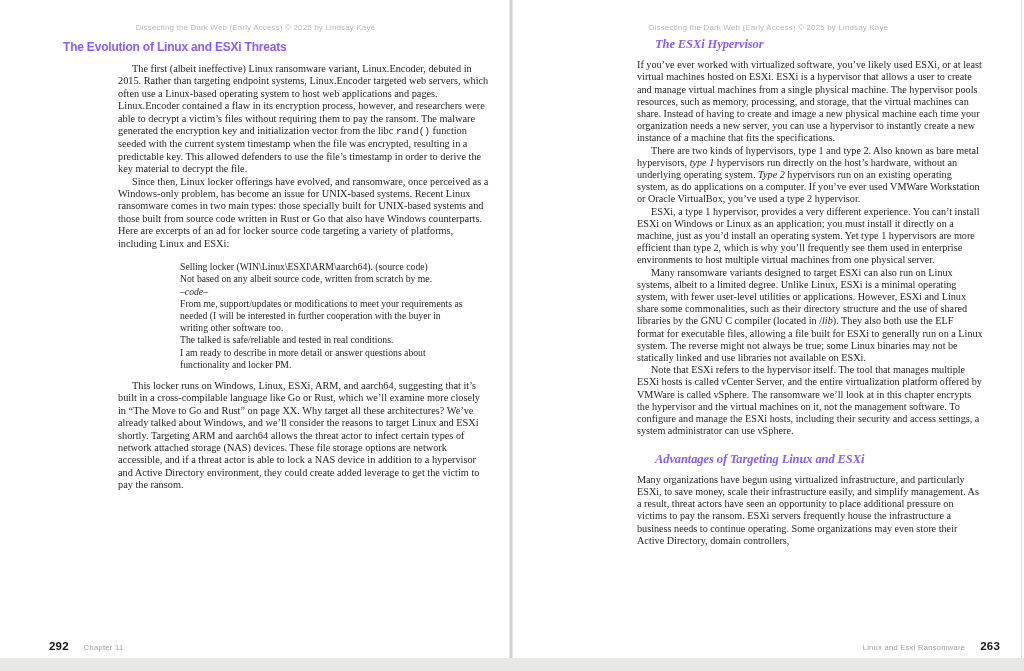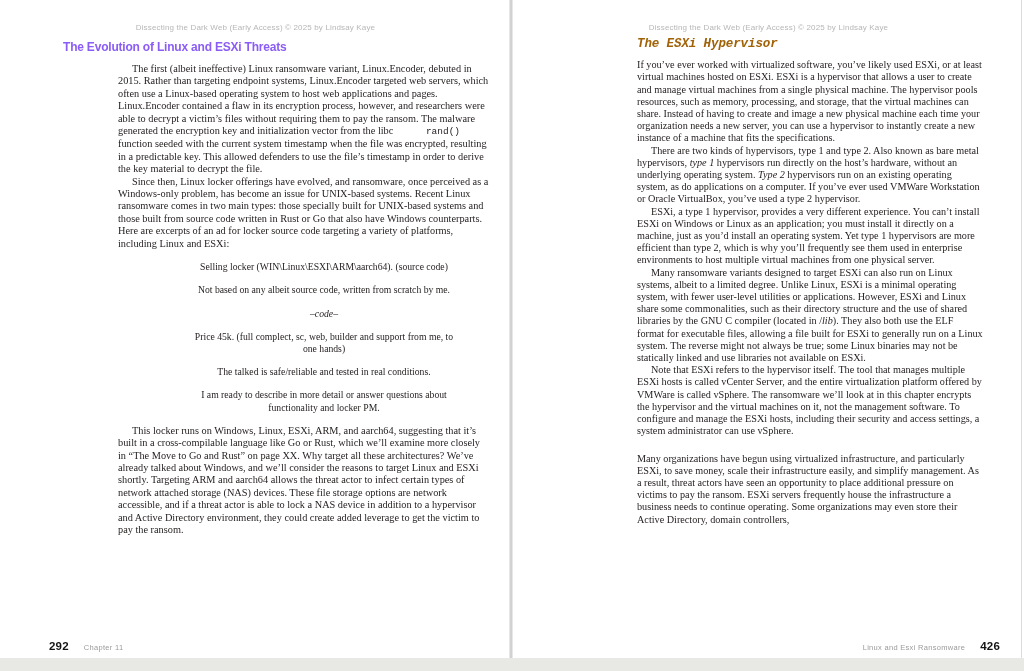--- a/index.html
+++ b/index.html
@@ -27,37 +27,37 @@
     font-size:12px;letter-spacing:-.2px;color:#8b5cf6;
   }
   .body-col-left{
     position:absolute;left:118px;top:63px;width:372px;
     font-family:"Liberation Serif",serif;font-size:10.3px;line-height:12.4px;
     color:#282323;
   }
   .para{margin:0;text-align:left;}
   .para.indent{text-indent:14px;}
   .it{font-style:italic;}
-  .code{font-family:"Liberation Mono","DejaVu Sans Mono",monospace;font-size:92%;margin-left:30px;}
+  .code{font-family:"Liberation Mono","DejaVu Sans Mono",monospace;font-size:92%;}
   .ad-quote{
     margin:11px 0 9px 62px;width:288px;
     font-size:9.7px;line-height:12.2px;
   }
-  .qline{margin:11px;text-align:center;}
+  .qline{margin:0;text-align:left;}
 
   
   .body-col-right{
     position:absolute;left:124px;top:38px;width:346px;
     font-family:"Liberation Serif",serif;font-size:10.2px;line-height:12.2px;
     color:#282323;
   }
   .b-head{
-    margin:0 0 9px 0;
-    font-family:Liberation Mono, monospace;font-weight:bold;font-style:italic;
-    font-size:12.5px;letter-spacing:-.1px;color:#a16207;
+    margin:0 0 9px 18px;
+    font-family:Liberation Serif, serif;font-weight:bold;font-style:italic;
+    font-size:12.5px;letter-spacing:-.1px;color:#8b5cf6;
   }
   .section + .section{margin-top:15px;}
 
   
   .footer{position:absolute;bottom:6px;display:flex;align-items:baseline;}
   .footer-left{left:49px;margin-top:17px;}
   .footer-right{right:24px;}
   .folio{font-weight:bold;font-size:11.5px;color:#141414;letter-spacing:.2px;}
   .folio-label{font-size:7.5px;color:#9b9b9b;letter-spacing:.3px;text-align:right;}
   .footer-left .folio-label{margin-left:15px;}
@@ -71,21 +71,21 @@
   <h1 class="a-head">The Evolution of Linux and ESXi Threats</h1>
   <div class="body-col-left">
     <div>
         <p class="para indent"><span class="">The first (albeit ineffective) Linux ransomware variant, Linux.Encoder, debuted in 2015. Rather than targeting endpoint systems, Linux.Encoder targeted web servers, which often use a Linux-based operating system to host web applications and pages. Linux.Encoder contained a flaw in its encryption process, however, and researchers were able to decrypt a victim’s files without requiring them to pay the ransom. The malware generated the encryption key and initialization vector from the libc </span><span class="code">rand()</span><span class=""> function seeded with the current system timestamp when the file was encrypted, resulting in a predictable key. This allowed defenders to use the file’s timestamp in order to derive the key material to decrypt the file.</span></p>
         <p class="para indent"><span class="">Since then, Linux locker offerings have evolved, and ransomware, once perceived as a Windows-only problem, has become an issue for UNIX-based systems. Recent Linux ransomware comes in two main types: those specially built for UNIX-based systems and those built from source code written in Rust or Go that also have Windows counterparts. Here are excerpts of an ad for locker source code targeting a variety of platforms, including Linux and ESXi:</span></p>
       </div>
     <div class="ad-quote">
         <p class="qline"><span class="">Selling locker (WIN\Linux\ESXI\ARM\aarch64). (source code)</span></p>
         <p class="qline"><span class="">Not based on any albeit source code, written from scratch by me.</span></p>
         <p class="qline"><span class="it">–code–</span></p>
-        <p class="qline"><span class="">Price 45k. (full complect, sc, web, builder and support from me, to one hands)</span></p>
+        <p class="qline"><span class="">From me, support/updates or modifications to meet your requirements as needed (I will be interested in further cooperation with the buyer in writing other software too.</span></p>
         <p class="qline"><span class="">The talked is safe/reliable and tested in real conditions.</span></p>
         <p class="qline"><span class="">I am ready to describe in more detail or answer questions about functionality and locker PM.</span></p>
       </div>
     <div>
         <p class="para indent"><span class="">This locker runs on Windows, Linux, ESXi, ARM, and aarch64, suggesting that it’s built in a cross-compilable language like Go or Rust, which we’ll examine more closely in “The Move to Go and Rust” on page XX. Why target all these architectures? We’ve already talked about Windows, and we’ll consider the reasons to target Linux and ESXi shortly. Targeting ARM and aarch64 allows the threat actor to infect certain types of network attached storage (NAS) devices. These file storage options are network accessible, and if a threat actor is able to lock a NAS device in addition to a hypervisor and Active Directory environment, they could create added leverage to get the victim to pay the ransom.</span></p>
       </div>
   </div>
   <div class="footer footer-left">
     <span class="folio">292</span>
     <span class="folio-label">Chapter 11</span>
@@ -99,26 +99,27 @@
       <h2 class="b-head">The ESXi Hypervisor</h2>
       <div>
           <p class="para"><span class="">If you’ve ever worked with virtualized software, you’ve likely used ESXi, or at least virtual machines hosted on ESXi. ESXi is a hypervisor that allows a user to create and manage virtual machines from a single physical machine. The hypervisor pools resources, such as memory, processing, and storage, that the virtual machines can share. Instead of having to create and image a new physical machine each time your organization needs a new server, you can use a hypervisor to instantly create a new instance of a machine that fits the specifications.</span></p>
           <p class="para indent"><span class="">There are two kinds of hypervisors, type 1 and type 2. Also known as bare metal hypervisors, </span><span class="it">type 1</span><span class=""> hypervisors run directly on the host’s hardware, without an underlying operating system. </span><span class="it">Type 2</span><span class=""> hypervisors run on an existing operating system, as do applications on a computer. If you’ve ever used VMWare Workstation or Oracle VirtualBox, you’ve used a type 2 hypervisor.</span></p>
           <p class="para indent"><span class="">ESXi, a type 1 hypervisor, provides a very different experience. You can’t install ESXi on Windows or Linux as an application; you must install it directly on a machine, just as you’d install an operating system. Yet type 1 hypervisors are more efficient than type 2, which is why you’ll frequently see them used in enterprise environments to host multiple virtual machines from one physical server.</span></p>
           <p class="para indent"><span class="">Many ransomware variants designed to target ESXi can also run on Linux systems, albeit to a limited degree. Unlike Linux, ESXi is a minimal operating system, with fewer user-level utilities or applications. However, ESXi and Linux share some commonalities, such as their directory structure and the use of shared libraries by the GNU C compiler (located in /</span><span class="it">lib</span><span class="">). They also both use the ELF format for executable files, allowing a file built for ESXi to generally run on a Linux system. The reverse might not always be true; some Linux binaries may not be statically linked and use libraries not available on ESXi.</span></p>
           <p class="para indent"><span class="">Note that ESXi refers to the hypervisor itself. The tool that manages multiple ESXi hosts is called vCenter Server, and the entire virtualization platform offered by VMWare is called vSphere. The ransomware we’ll look at in this chapter encrypts the hypervisor and the virtual machines on it, not the management software. To configure and manage the ESXi hosts, including their security and access settings, a system administrator can use vSphere.</span></p>
         </div>
     </div>
     <div class="section">
+      <h2 class="b-head">Advantages of Targeting Linux and ESXi</h2>
       <div>
           <p class="para"><span class="">Many organizations have begun using virtualized infrastructure, and particularly ESXi, to save money, scale their infrastructure easily, and simplify management. As a result, threat actors have seen an opportunity to place additional pressure on victims to pay the ransom. ESXi servers frequently house the infrastructure a business needs to continue operating. Some organizations may even store their Active Directory, domain controllers,</span></p>
         </div>
     </div>
   </div>
   <div class="footer footer-right">
     <span class="folio-label">Linux and Esxi Ransomware</span>
-    <span class="folio">426</span>
+    <span class="folio">263</span>
   </div>
 </div>
 
 <div class="seam"></div>
 <div class="edge-right"></div>
 <div class="bottom-strip"></div>
 
 </body></html>

